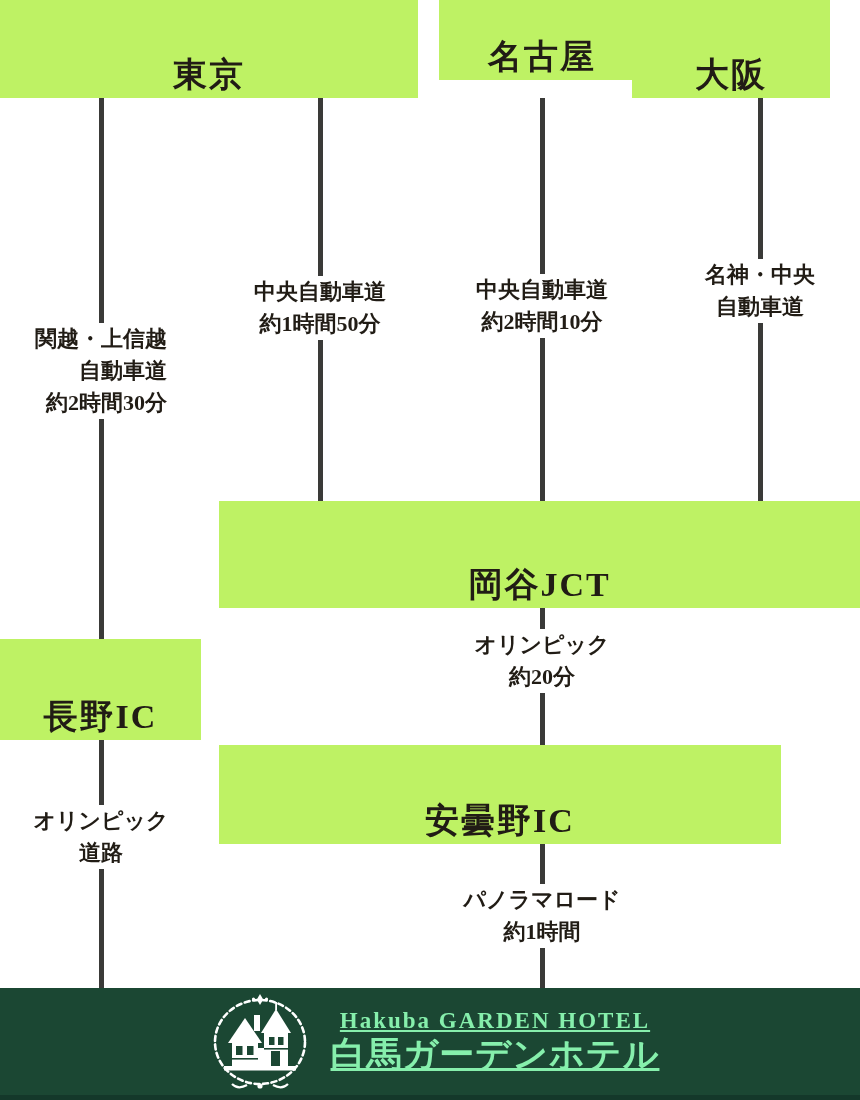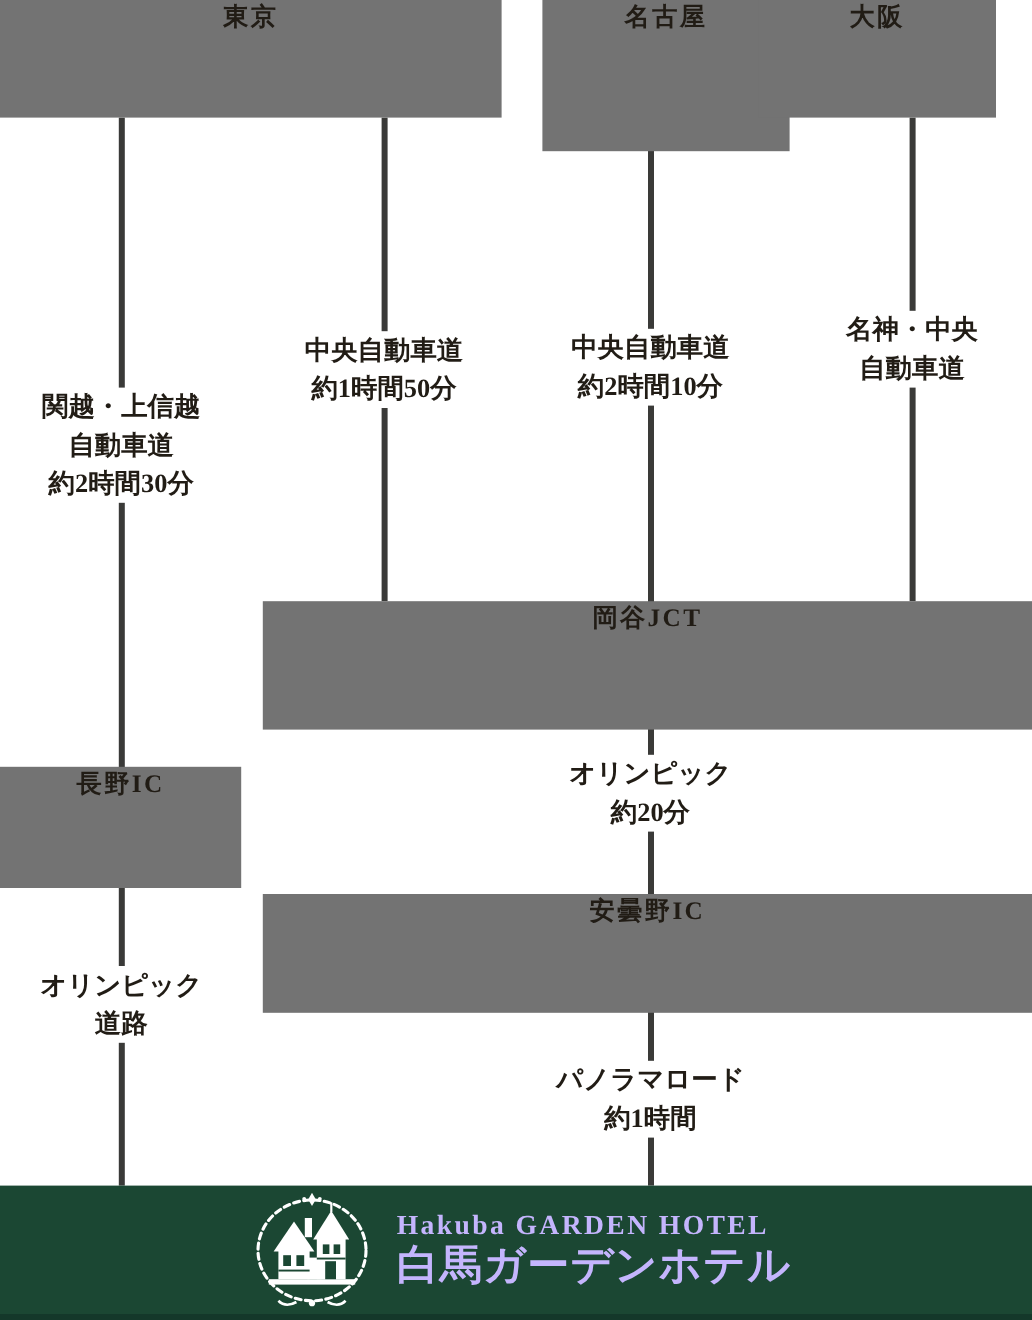--- a/index.html
+++ b/index.html
@@ -2,58 +2,58 @@
 <html><head>
 <meta charset="utf-8">
 <style>
   html,body{margin:0;padding:0;background:#ffffff;}
   .canvas{
     position:relative;width:860px;height:1100px;background:#ffffff;
     font-family:"Liberation Serif","DejaVu Serif",serif;color:#211c15;overflow:hidden;
   }
   
   .city-box,.node-box{
-    position:absolute;background:#737373;z-index:2;
-    display:flex;align-items:flex-start;justify-content:center;
-    font-size:21px;font-weight:bold;letter-spacing:2px;
+    position:absolute;background:#bef264;z-index:2;
+    display:flex;align-items:flex-end;justify-content:center;
+    font-size:34px;font-weight:bold;letter-spacing:2px;
   }
   .city-tokyo{left:0;top:0;width:418px;height:98px;}
-  .city-nagoya{left:452px;top:0;width:206px;height:126px;}
+  .city-nagoya{left:439px;top:0;width:206px;height:80px;}
   .city-osaka{left:632px;top:0;width:198px;height:98px;}
   .node-okaya{left:219px;top:501px;width:641px;height:107px;}
   .node-nagano{left:0;top:615px;width:201px;height:101px;margin-top:24px;}
-  .node-azumino{left:219px;top:745px;width:641px;height:99px;}
+  .node-azumino{left:219px;top:745px;width:562px;height:99px;}
   
   .vline{position:absolute;width:5px;background:#3a3a38;z-index:1;}
   .vline-1{left:99px;top:98px;height:890px;}
   .vline-2{left:318px;top:98px;height:403px;}
   .vline-3{left:540px;top:98px;height:890px;}
   .vline-4{left:758px;top:98px;height:403px;}
   
   .route-label{
     position:absolute;z-index:2;background:#ffffff;
     transform:translateX(-50%);text-align:center;
     font-size:22px;font-weight:bold;line-height:32px;
     padding:0 5px;white-space:nowrap;
   }
   .route-label span{display:block;}
-  .rl-kanetsu{left:101px;top:323px;}
+  .rl-kanetsu{left:101px;top:323px;text-align:right;}
   .rl-chuo-tokyo{left:320px;top:276px;}
   .rl-chuo-nagoya{left:542px;top:274px;}
   .rl-meishin{left:760px;top:259px;}
   .rl-naganoexp{left:542px;top:629px;}
   .rl-olympic{left:101px;top:805px;}
   .rl-panorama{left:542px;top:884px;}
   
   .footer{
     position:absolute;left:0;top:988px;width:860px;height:112px;
     background:#1b4733;border-bottom:5px solid #14382a;box-sizing:border-box;
     display:flex;align-items:center;justify-content:center;gap:12px;z-index:3;
   }
-  .hotel-text{text-align:left;color:#c4b5fd;}
+  .hotel-text{text-align:center;color:#86efac;text-decoration:underline;}
   .hotel-en{font-size:23px;font-weight:bold;letter-spacing:2px;line-height:1.2;}
   .hotel-ja{font-size:35px;font-weight:bold;letter-spacing:1px;line-height:1.2;}
 </style>
 </head>
 <body>
 
 <div class="canvas">
 
   <div class="city-box city-tokyo">
     <span>東京</span>

